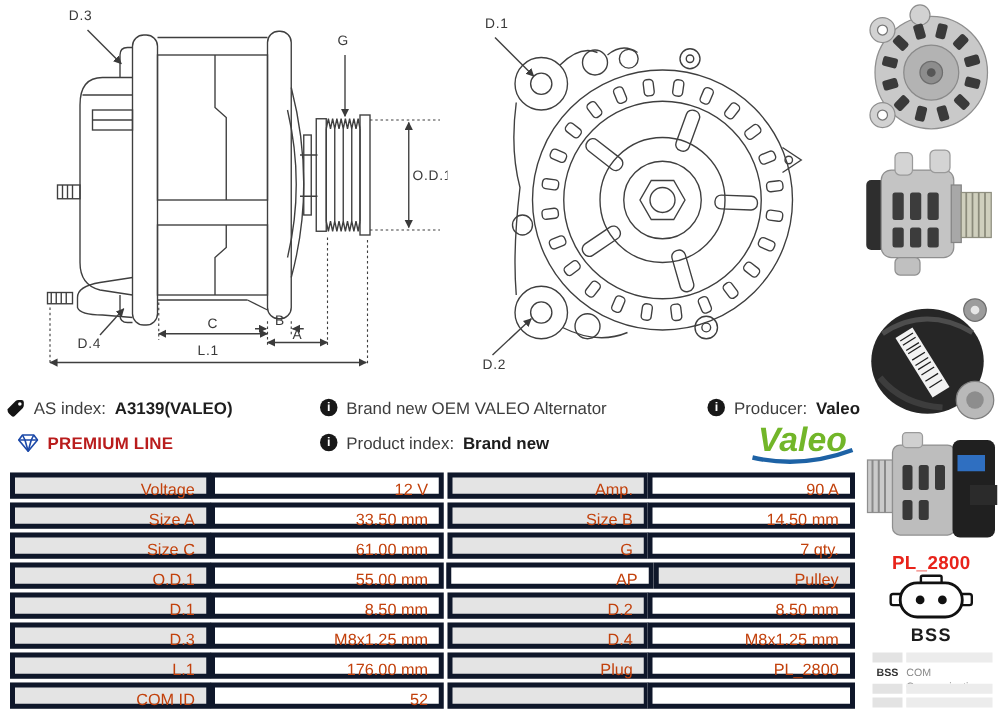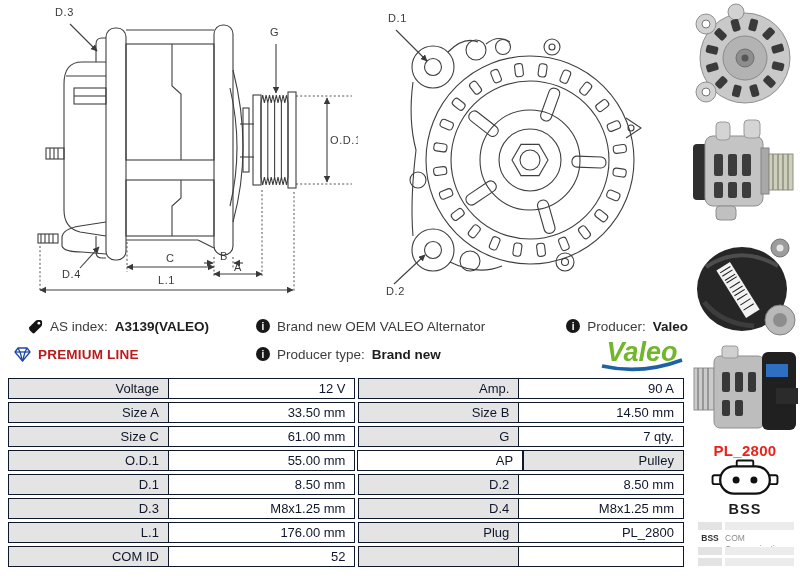--- a/index.html
+++ b/index.html
@@ -16,22 +16,22 @@
   
   .info-item{position:absolute;height:16px;font-size:13.5px;display:flex;align-items:center;gap:7px;white-space:nowrap;}
   .info-item b{color:#1d1d1d;text-align:center;}
   .info-ico{width:14px;height:14px;border-radius:50%;background:#181818;color:#fff;
             font-size:10px;font-weight:bold;display:flex;align-items:center;justify-content:center;flex:0 0 14px;}
   .premium{color:#b91c1c;font-weight:bold;letter-spacing:.2px;}
 
   
   .spec-table{position:absolute;left:8px;top:378px;width:676px;}
   .spec-row{display:flex;margin-bottom:3px;height:21px;}
-  .spec-cell{box-sizing:border-box;border:1px solid #0f172a;height:21px;line-height:19px;
-             font-size:13px;text-align:right;padding:0 9px;color:#0f172a;}
+  .spec-cell{box-sizing:border-box;border:4px solid #0f172a;height:21px;line-height:19px;
+             font-size:13px;text-align:right;padding:0 9px;color:#c2410c;}
   .spec-cell.lab{background:#e4e4e4;width:168px;}
   .spec-cell.val{background:#fff;width:196px;margin-left:-1px;margin-right:3px;}
   .spec-cell.val2{margin-right:0;width:173px;}
 
   
   .right-col{position:absolute;left:690px;top:0;width:110px;height:578px;}
   .photo{position:absolute;left:2px;width:106px;cursor:pointer;}
   .plug-name{position:absolute;left:0;top:442px;width:110px;text-align:center;
              font-size:15px;font-weight:bold;color:#e8231a;letter-spacing:.3px;}
   .bss-label{position:absolute;left:0;top:501px;width:110px;text-align:center;
@@ -196,21 +196,21 @@
         <circle cx="271" cy="128" r="3"></circle>
     </g>
     <g class="draw" stroke-width="1">
       <line x1="36" y1="30" x2="67" y2="61" marker-end="url(#arr)"></line>
       <line x1="34" y1="284" x2="65" y2="255" marker-end="url(#arr)"></line>
     </g>
     <text class="dim-label" x="28" y="22">D.1</text>
     <text class="dim-label" x="26" y="295">D.2</text>
   </svg>
 
-  <div class="info-item" style="left:28px;top:318px">
+  <div class="info-item" style="left:5px;top:318px">
     <svg width="15" height="15" viewBox="0 0 16 16">
       <path d="M1,9 L8,2 Q9,1 10.5,1 L13,1 Q15,1 15,3 L15,5.5 Q15,7 14,8 L7,15 Q5.8,16 4.3,14.5 L2.3,12.5 Q1,11.2 1,9 Z" fill="#141414"></path>
       <circle cx="11.6" cy="4.4" r="1.5" fill="#fff"></circle>
     </svg>
     <span>AS index:</span>
     <b>A3139(VALEO)</b>
   </div>
 
   <div class="info-item" style="left:256px;top:318px">
     <span class="info-ico">i</span>
@@ -230,21 +230,21 @@
         <polyline points="1,5 16,5"></polyline>
         <polyline points="4,1 6,5 8.5,14"></polyline>
         <polyline points="13,1 11,5 8.5,14"></polyline>
       </g>
     </svg>
     <span class="premium">PREMIUM LINE</span>
   </div>
 
   <div class="info-item" style="left:256px;top:346px">
     <span class="info-ico">i</span>
-    <span>Producer type:</span>
+    <span>Product index:</span>
     <b>Brand new</b>
   </div>
 
   <svg class="abs" style="left:596px;top:336px" width="92" height="38" viewBox="0 0 92 38">
     <text x="46" y="25" text-anchor="middle" font-size="27" font-weight="bold" font-style="italic" fill="#72b629">Valeo</text>
     <path d="M6,30 Q46,39 86,24" stroke="#1d62a5" stroke-width="3.5" fill="none"></path>
   </svg>
 
   <div class="spec-table">
     <div class="spec-row">

